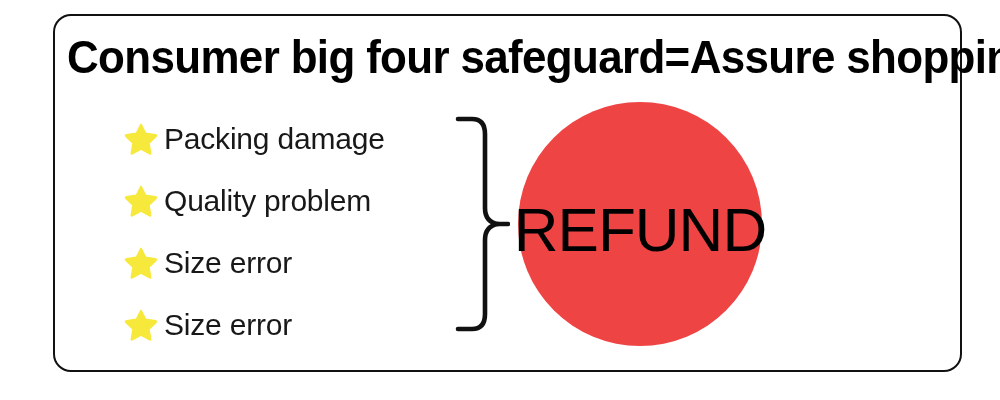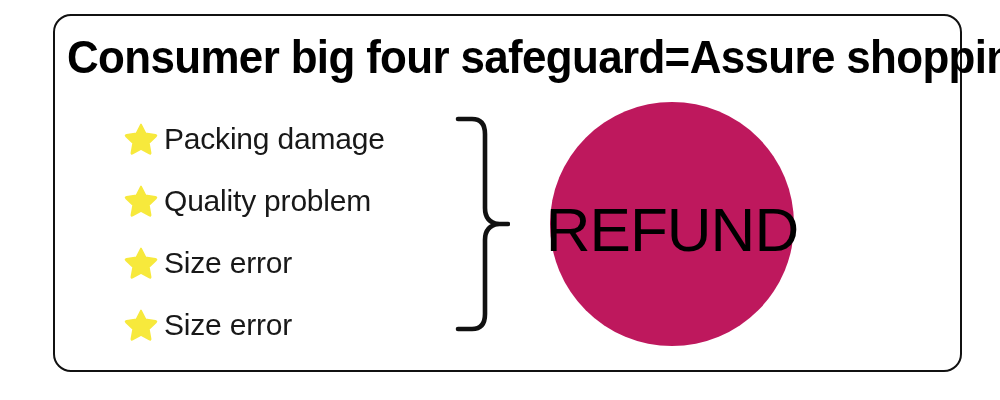--- a/index.html
+++ b/index.html
@@ -82,26 +82,26 @@
     position: absolute;
     left: 452px;
     top: 116px;
     width: 58px;
     height: 216px;
   }
 
   
   .refund-circle {
     position: absolute;
-    left: 550px;
+    left: 518px;
     top: 102px;
     width: 244px;
     height: 244px;
     border-radius: 50%;
-    background: #be185d;
+    background: #ef4444;
   }
   .refund-label {
     position: absolute;
     left: 0;
     top: 0;
     width: 244px;
     height: 244px;
     display: flex;
     align-items: center;
     justify-content: center;

